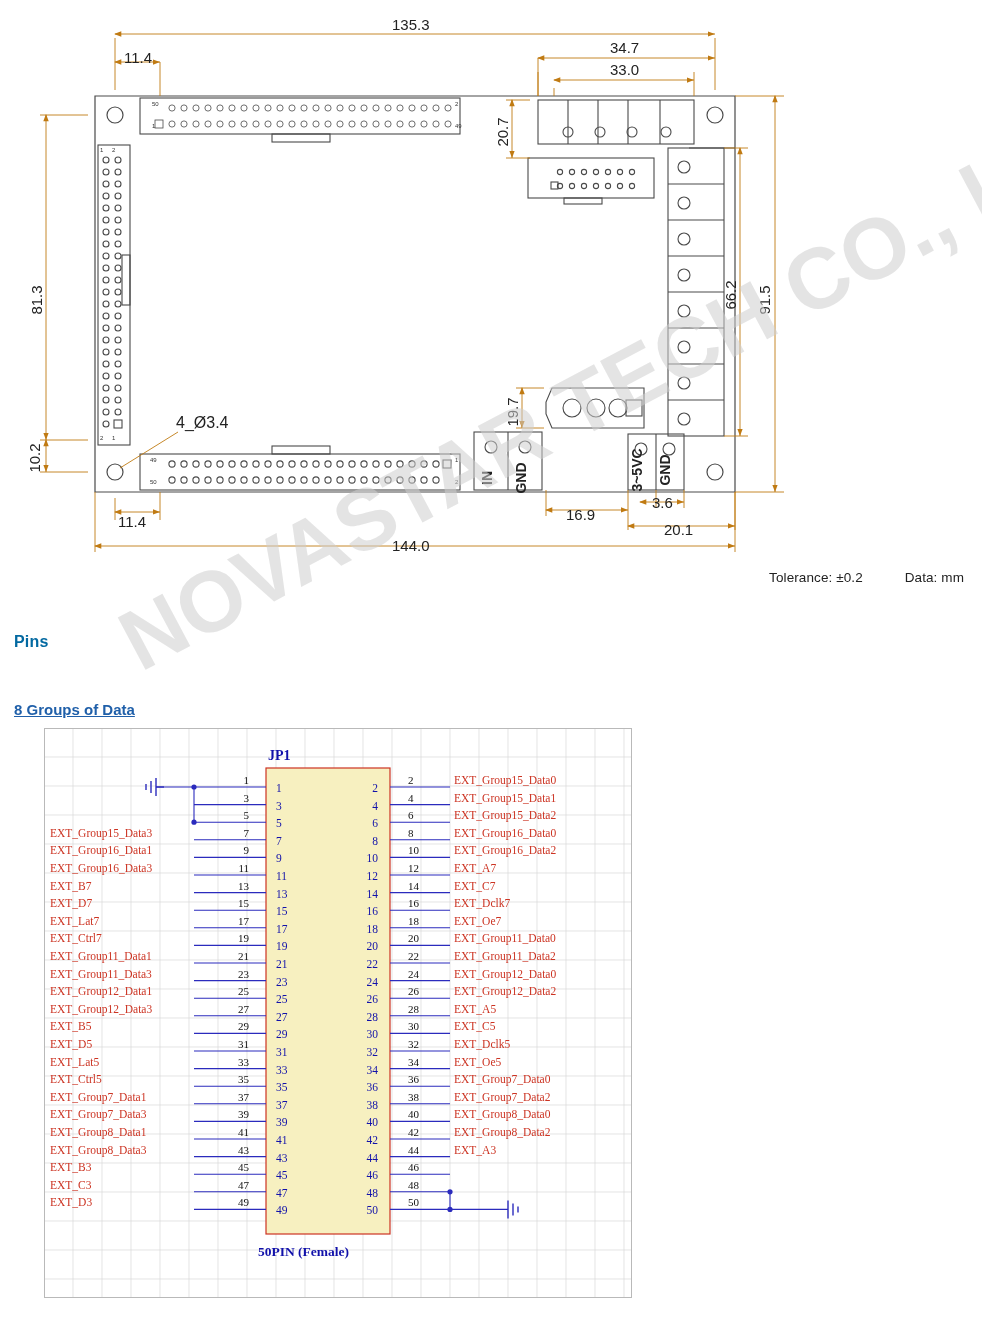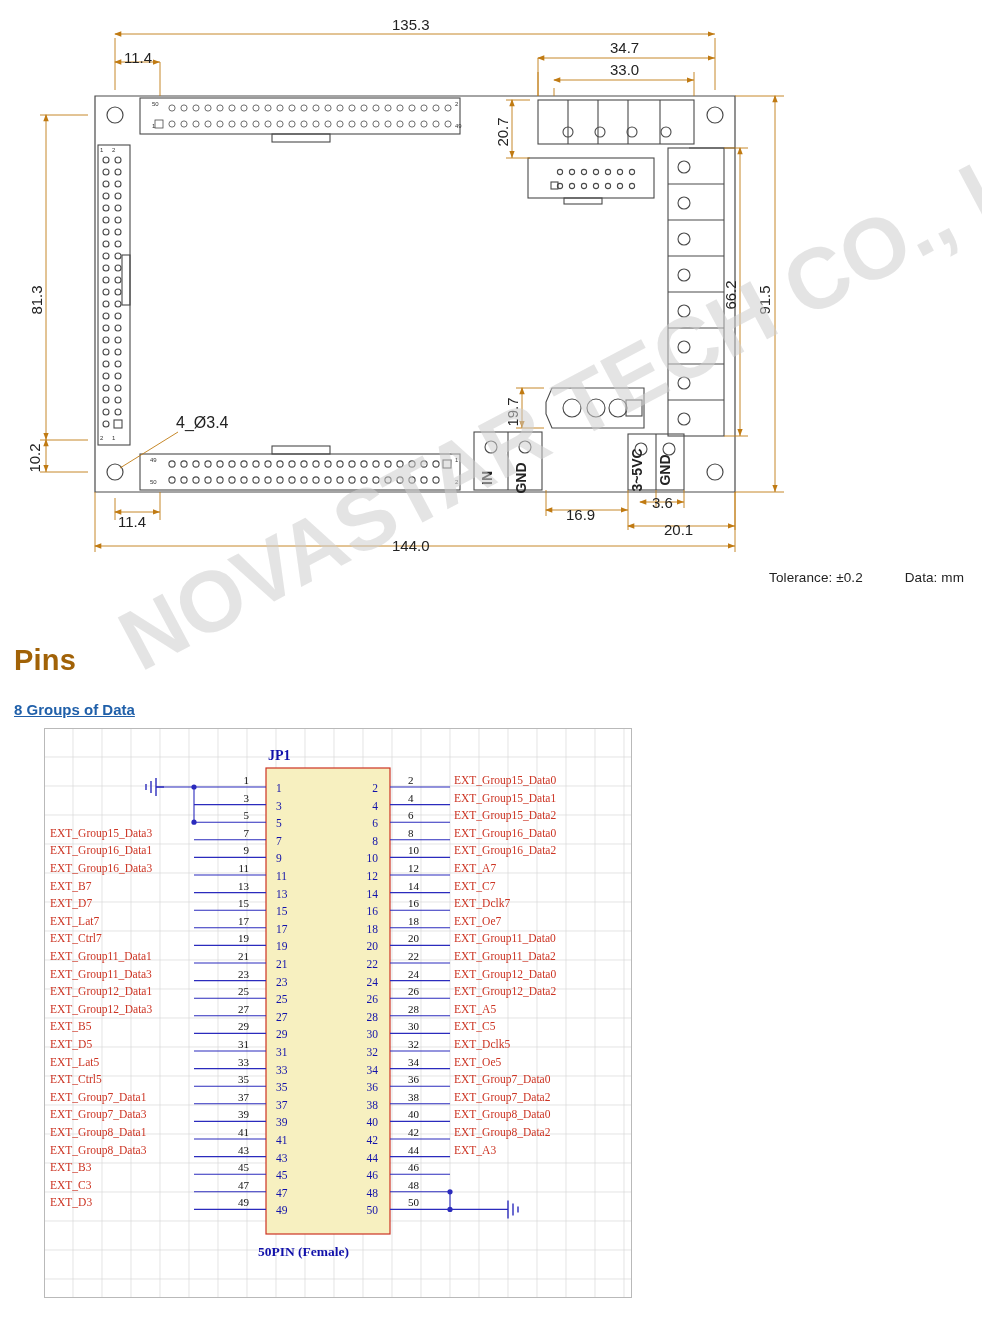--- a/index.html
+++ b/index.html
@@ -43,23 +43,23 @@
     color: #222;
     letter-spacing: .1px;
     z-index: 6;
   }
   .tolerance .unit { margin-left: 38px; }
 
   
   .h-pins {
     position: absolute;
     left: 14px; top: 620px;
-    font-size: 29px;
+    font-size: 16px;
     font-weight: bold;
-    color: #a16207;
+    color: #0369a1;
     letter-spacing: .2px;
     z-index: 6;
   }
   .h-sub {
     position: absolute;
     left: 14px; top: 686px;
     font-size: 15px;
     font-weight: bold;
     color: #1f5fa9;
     text-decoration: underline;

